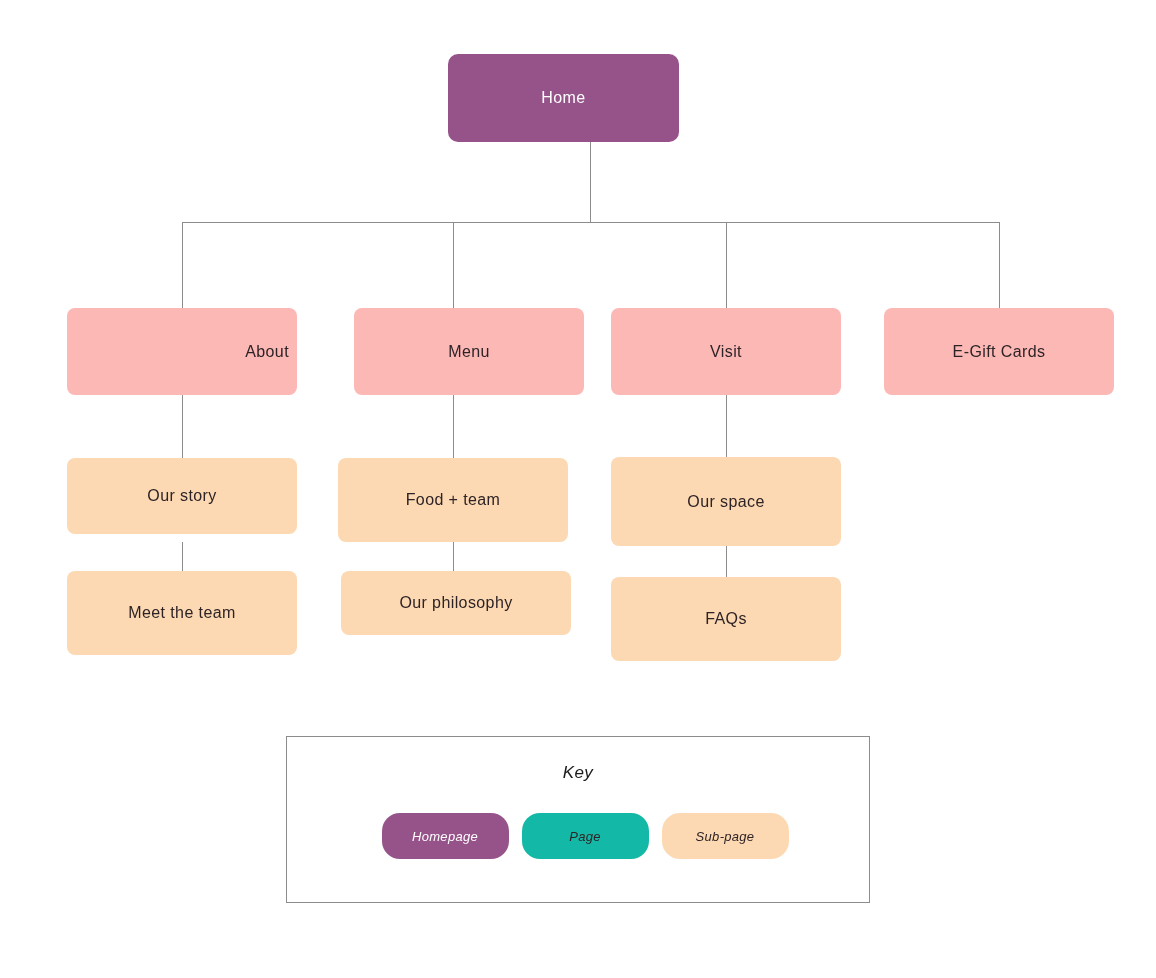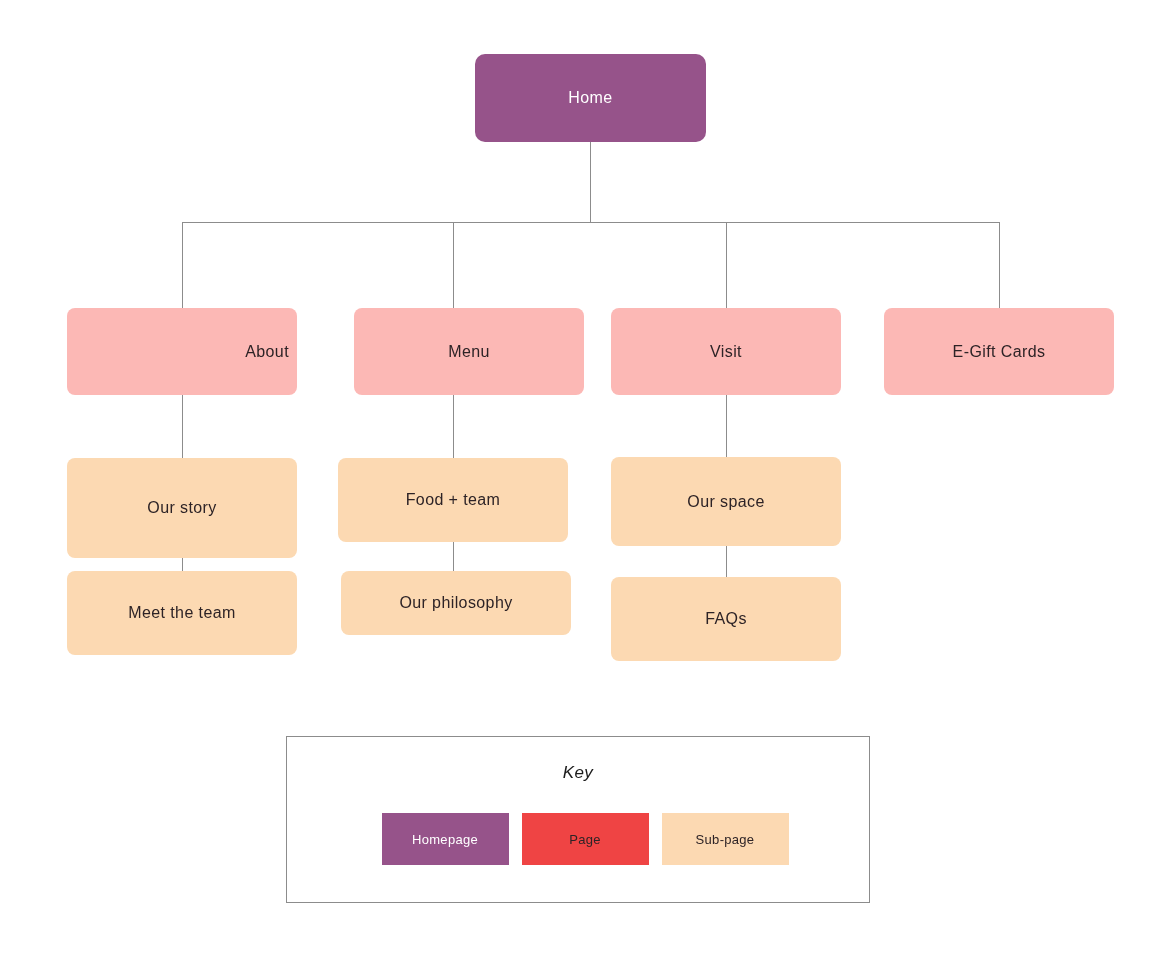--- a/index.html
+++ b/index.html
@@ -98,33 +98,34 @@
     justify-content: center;
     align-items: flex-start;
     gap: 13px;
     padding-left: 14px;
   }
   .swatch {
     box-sizing: border-box;
     display: flex;
     align-items: center;
     justify-content: center;
-    height: 52px;
-    border-radius: 0;
+    height: 46px;
+    border-radius: 18px;
     font-size: 13px;
     letter-spacing: 0.3px;
+    font-style: italic;
   }
   .swatch.homepage {
     width: 127px;
     background: #96538a;
     color: #ffffff;
   }
   .swatch.page {
     width: 127px;
-    background: #ef4444;
+    background: #14b8a6;
     color: #2d2326;
   }
   .swatch.subpage {
     width: 127px;
     background: #fcd9b2;
     color: #2d2326;
   }
 </style>
 </head>
 <body>
@@ -142,41 +143,41 @@
 
   <div class="line-v" style="left:182px; top:395px; height:63px;"></div>
   <div class="line-v" style="left:182px; top:542px; height:29px;"></div>
 
   <div class="line-v" style="left:453px; top:395px; height:63px;"></div>
   <div class="line-v" style="left:453px; top:542px; height:29px;"></div>
 
   <div class="line-v" style="left:726px; top:395px; height:63px;"></div>
   <div class="line-v" style="left:726px; top:546px; height:31px;"></div>
 
-  <div class="node home" style="left:475px; top:54px; width:231px; height:88px;text-align:right;">
+  <div class="node home" style="left:448px; top:54px; width:231px; height:88px;text-align:right;">
     <span class="node-label">Home</span>
   </div>
 
   <div class="node page" style="left:67px; top:308px; width:230px; height:87px;justify-content:flex-end;">
     <span class="node-label">About</span>
   </div>
 
   <div class="node page" style="left:354px; top:308px; width:230px; height:87px;">
     <span class="node-label">Menu</span>
   </div>
 
   <div class="node page" style="left:884px; top:308px; width:230px; height:87px;">
     <span class="node-label">E-Gift Cards</span>
   </div>
 
   <div class="node page" style="left:611px; top:308px; width:230px; height:87px;">
     <span class="node-label">Visit</span>
   </div>
 
-  <div class="node subpage" style="left:67px; top:458px; width:230px; height:100px;">
+  <div class="node subpage" style="left:67px; top:458px; width:230px; height:76px;">
     <span class="node-label">Our story</span>
   </div>
 
   <div class="node subpage" style="left:338px; top:458px; width:230px; height:84px;">
     <span class="node-label">Food + team</span>
   </div>
 
   <div class="node subpage" style="left:611px; top:457px; width:230px; height:89px;">
     <span class="node-label">Our space</span>
   </div>

